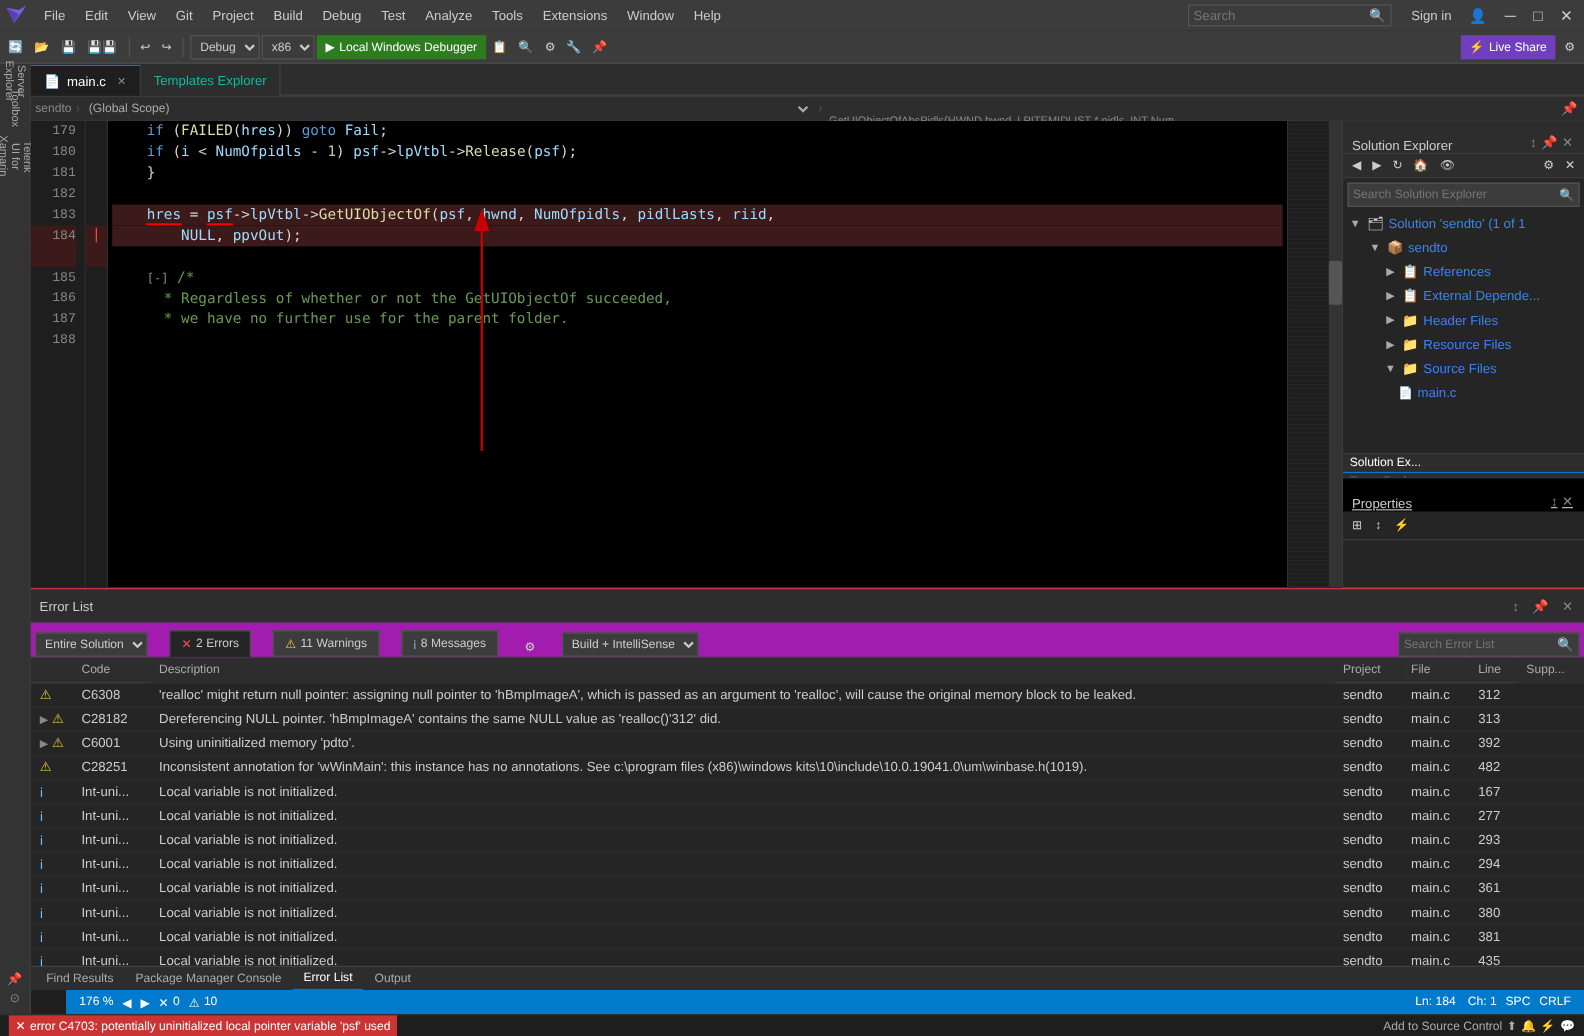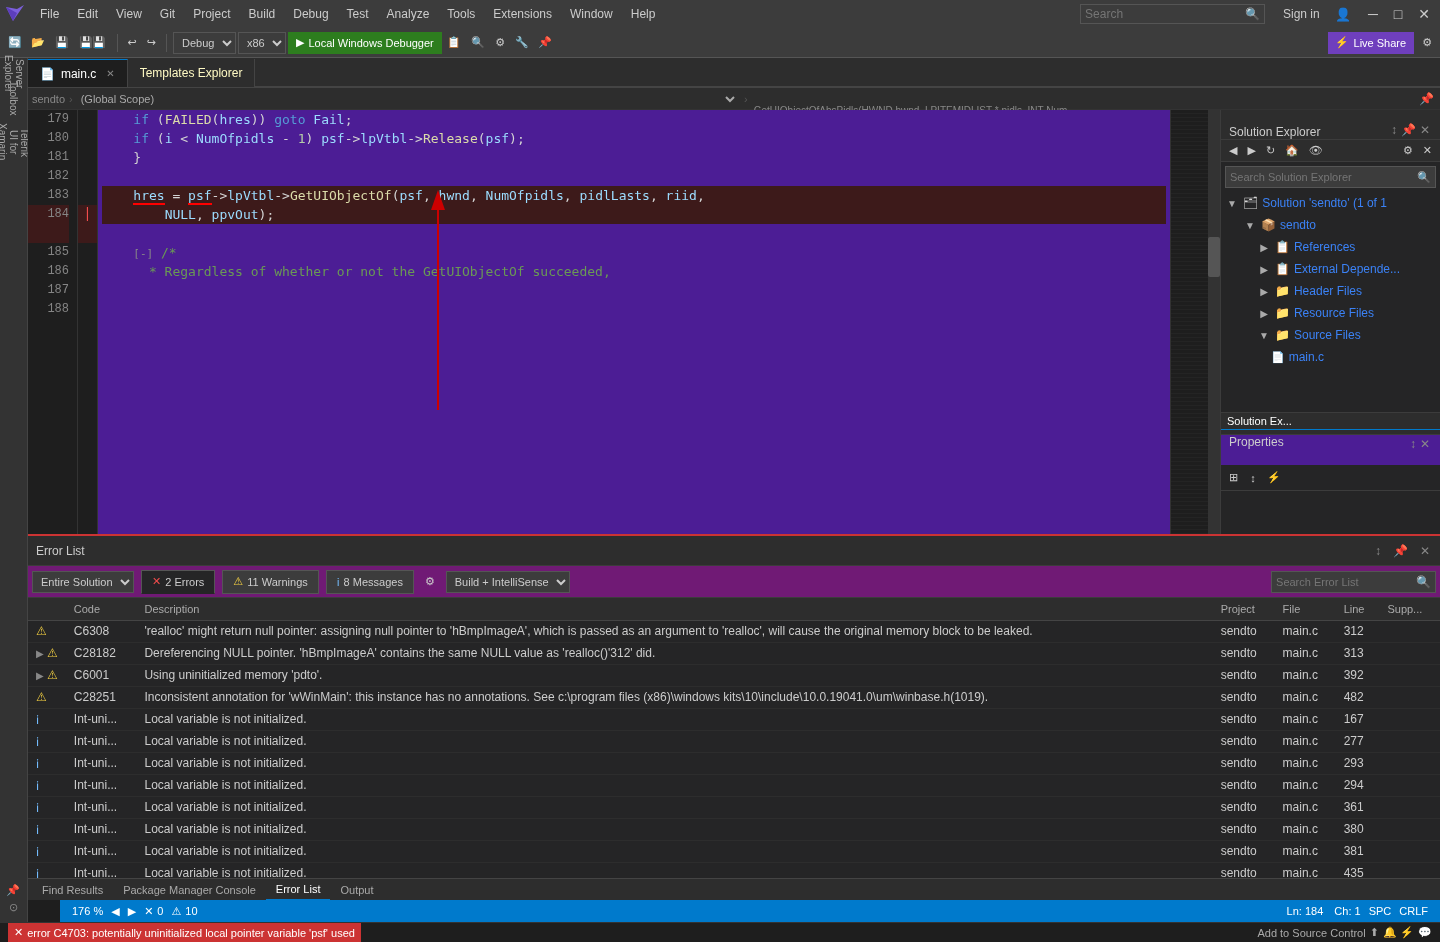--- a/index.html
+++ b/index.html
@@ -22,31 +22,31 @@
     .toolbar { background: #3c3c3c; height: 30px; display: flex; align-items: center; padding: 0 4px; border-bottom: 1px solid #555; gap: 2px; }
     .toolbar-btn { background: transparent; border: none; color: #ccc; font-size: 11px; padding: 2px 4px; cursor: pointer; display: flex; align-items: center; }
     .toolbar-separator { width: 1px; background: #555; height: 18px; margin: 0 4px; }
     .toolbar-dropdown { background: #3c3c3c; border: 1px solid #555; color: #ccc; font-size: 11px; height: 22px; padding: 0 4px; cursor: pointer; }
     .debug-btn { background: #2d7d1e; color: white; border: none; height: 22px; padding: 0 8px; font-size: 11px; display: flex; align-items: center; gap: 4px; cursor: pointer; }
     .liveshare-btn { background: #6f3fbd; color: white; border: none; height: 22px; padding: 0 8px; font-size: 11px; display: flex; align-items: center; gap: 4px; cursor: pointer; margin-left: auto; }
     .sidebar-icon { width: 24px; height: 24px; display: flex; align-items: center; justify-content: center; color: #aaa; font-size: 14px; cursor: pointer; }
 
     
     .tab-bar { background: #2d2d2d; height: 30px; display: flex; align-items: flex-end; border-bottom: 1px solid #444; }
-    .tab { height: 28px; padding: 0 12px; display: flex; align-items: center; gap: 6px; font-size: 12px; cursor: pointer; border-right: 1px solid #444; color: #fef9c3; background: #2d2d2d; }
+    .tab { height: 28px; padding: 0 12px; display: flex; align-items: center; gap: 6px; font-size: 12px; cursor: pointer; border-right: 1px solid #444; color: #14b8a6; background: #2d2d2d; }
     .tab.active { background: #1e1e1e; color: #fff; border-top: 1px solid #007acc; }
     .tab-close { color: #888; font-size: 10px; margin-left: 4px; }
 
     
     .editor-toolbar { background: #2d2d2d; height: 22px; display: flex; align-items: center; padding: 0 4px; gap: 2px; border-bottom: 1px solid #333; font-size: 11px; color: #aaa; }
     .scope-dropdown { background: #2d2d2d; border: none; color: #aaa; font-size: 11px; flex: 1; }
     .editor-toolbar-icon { color: #aaa; font-size: 12px; cursor: pointer; padding: 0 2px; }
 
     
-    .code-editor { flex: 1; display: flex; background: #4c1d95; overflow: hidden; font-family: 'Consolas', 'Courier New', monospace; font-size: 13px; line-height: 19px; position: relative; }
+    .code-editor { flex: 1; display: flex; background: #000000; overflow: hidden; font-family: 'Consolas', 'Courier New', monospace; font-size: 13px; line-height: 19px; position: relative; }
     .gutter { width: 50px; background: #1e1e1e; color: #858585; text-align: right; padding-right: 8px; user-select: none; border-right: 1px solid #333; }
     .gutter-line { height: 19px; font-size: 12px; }
     .code-content { flex: 1; padding-left: 8px; overflow: hidden; position: relative; }
     .code-line { height: 19px; white-space: nowrap; position: relative; }
 
     
     .kw { color: #569cd6; }
     .fn { color: #dcdcaa; }
     .num { color: #b5cea8; }
     .cmt { color: #6a9955; }
@@ -58,24 +58,24 @@
     .status-item { display: flex; align-items: center; gap: 4px; padding: 0 4px; cursor: pointer; }
     .panel-header { background: #2d2d2d; height: 30px; display: flex; align-items: flex-end; padding: 0 8px; font-size: 12px; color: #ccc; border-bottom: 1px solid #3c3c3c; }
     .panel-title { flex: 1; }
     .panel-icon-btn { color: #888; font-size: 12px; cursor: pointer; padding: 2px; }
     .sol-search { background: #3c3c3c; border: 1px solid #555; height: 22px; display: flex; align-items: center; margin: 4px; }
     .sol-search input { background: transparent; border: none; outline: none; color: #ccc; font-size: 11px; flex: 1; padding: 0 4px; }
     .tree-view { flex: 1; overflow-y: auto; font-size: 12px; }
     .tree-item { display: flex; align-items: center; height: 22px; padding: 0 4px; cursor: pointer; gap: 4px; }
     .tree-label { color: #3b82f6; font-size: 12px; }
     .expand-btn { color: #aaa; font-size: 10px; width: 14px; display: flex; align-items: center; justify-content: center; }
-    .props-header { background: #4c1d95; height: 30px; display: flex; align-items: flex-start; padding: 0 8px; font-size: 12px; color: #ccc; }
+    .props-header { background: #000000; height: 30px; display: flex; align-items: flex-end; padding: 0 8px; font-size: 12px; color: #ccc; text-decoration: underline; }
     .props-toolbar { display: flex; align-items: center; gap: 4px; padding: 4px; border-bottom: 1px solid #3c3c3c; }
     .error-list-header { background: #2d2d2d; height: 30px; display: flex; align-items: center; padding: 0 8px; font-size: 12px; color: #ccc; gap: 8px; border-bottom: 1px solid #3c3c3c; }
-    .error-tabs { background: #701a75; height: 32px; display: flex; align-items: center; padding: 0 4px; gap: 7px; border-bottom: 1px solid #3c3c3c; }
+    .error-tabs { background: #a21caf; height: 32px; display: flex; align-items: flex-end; padding: 0 4px; gap: 20px; border-bottom: 1px solid #3c3c3c; }
     .err-tab { height: 24px; padding: 0 10px; border: 1px solid #555; background: #3c3c3c; color: #ccc; font-size: 11px; display: flex; align-items: center; gap: 4px; cursor: pointer; }
     .err-tab.active { background: #252526; border-bottom-color: #252526; }
     .filter-dropdown { background: #3c3c3c; border: 1px solid #555; color: #ccc; font-size: 11px; height: 22px; padding: 0 4px; cursor: pointer; }
     .err-search { background: #3c3c3c; border: 1px solid #555; height: 22px; display: flex; align-items: center; margin-left: auto; }
     .err-search input { background: transparent; border: none; outline: none; color: #ccc; font-size: 11px; width: 140px; padding: 0 4px; }
 
     
     .error-table { width: 100%; border-collapse: collapse; font-size: 12px; }
     .error-table th { background: #2d2d2d; color: #aaa; text-align: left; padding: 2px 8px; height: 22px; border-bottom: 1px solid #444; position: sticky; top: 0; font-weight: normal; font-size: 11px; }
     .error-table td { padding: 2px 8px; height: 22px; color: #ccc; border-bottom: 1px solid #2d2d2d; }
@@ -272,20 +272,23 @@
           <div class="code-line">&nbsp;</div>
 
           <div class="code-line">
             &nbsp;&nbsp;&nbsp;&nbsp;<span style="color:#888; font-size:11px; cursor:pointer;">[-]</span>&nbsp;<span class="cmt">/*</span>
           </div>
 
           <div class="code-line">
             &nbsp;&nbsp;&nbsp;&nbsp;&nbsp;<span class="cmt"> * Regardless of whether or not the GetUIObjectOf succeeded,</span>
           </div>
 
+          <div class="code-line">
+            &nbsp;&nbsp;&nbsp;&nbsp;&nbsp;<span class="cmt"> * we have no further use for the parent folder.</span>
+          </div>
 
           <svg style="position:absolute; left:190px; top:0; width:200px; height:320px; pointer-events:none; z-index:5;">
             <defs>
               <marker id="arrowhead" markerWidth="10" markerHeight="7" refX="0" refY="3.5" orient="auto">
                 <polygon points="0 0, 10 3.5, 0 7" fill="#cc0000"></polygon>
               </marker>
             </defs>
 
             <line x1="150" y1="300" x2="150" y2="100" stroke="#cc0000" stroke-width="2" marker-end="url(#arrowhead)"></line>
           </svg>

